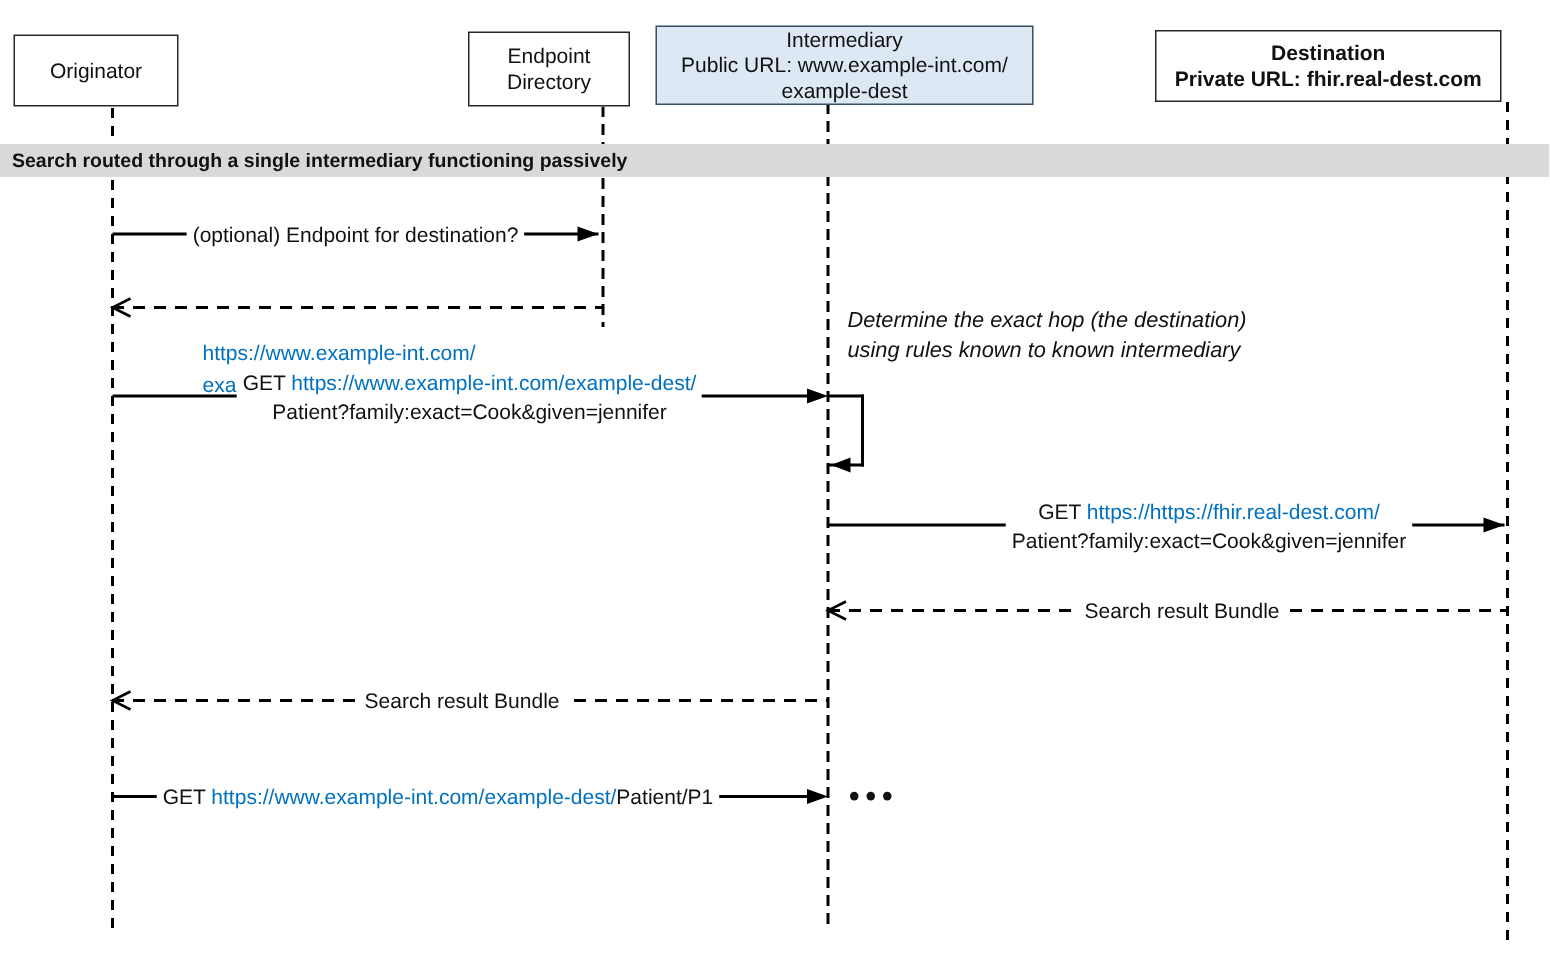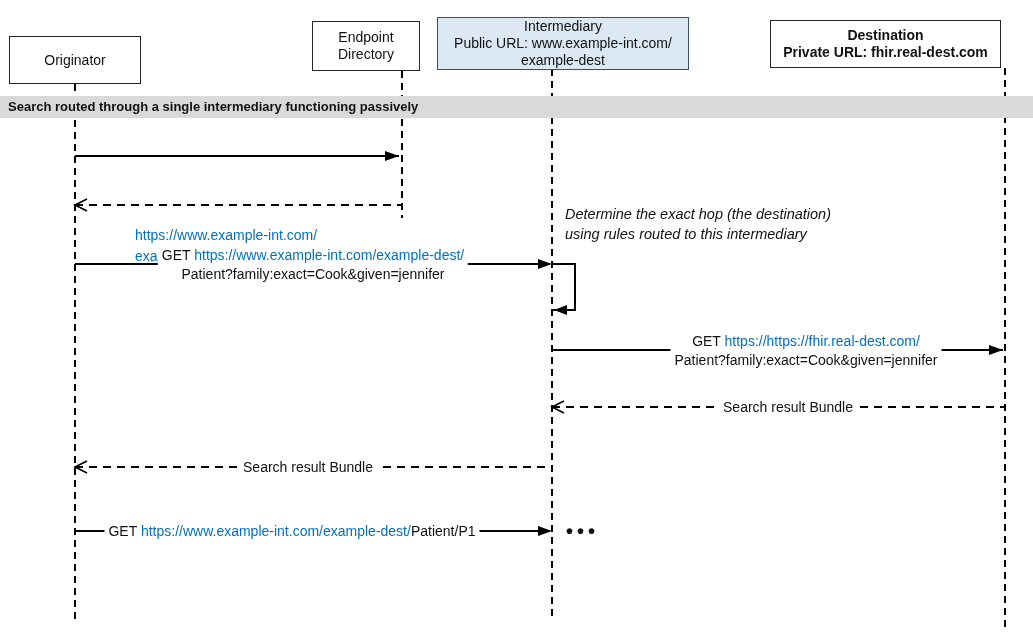--- a/index.html
+++ b/index.html
@@ -71,54 +71,55 @@
 </head>
 <body>
 
 <div class="canvas">
 
   <div class="lifeline" style="left:74px; top:72px; height:548px;"></div>
   <div class="lifeline" style="left:401px; top:71px; height:147px;"></div>
   <div class="lifeline" style="left:551px; top:69px; height:551px;"></div>
   <div class="lifeline" style="left:1004px; top:68px; height:562px;"></div>
 
-  <div class="pbox" style="left:9px; top:36px; width:132px; height:48px;">
+  <div class="pbox" style="left:9px; top:23px; width:110px; height:48px;">
     <div>Originator</div>
   </div>
   <div class="pbox" style="left:312px; top:21px; width:108px; height:50px;">
     <div>Endpoint</div>
     <div>Directory</div>
   </div>
   <div class="pbox blue" style="left:437px; top:17px; width:252px; height:53px;">
     <div>Intermediary</div>
     <div>Public URL: www.example-int.com/</div>
     <div>example-dest</div>
   </div>
   <div class="pbox" style="left:770px; top:20px; width:231px; height:48px;font-weight:bold;">
     <div>Destination</div>
     <div>Private URL: fhir.real-dest.com</div>
   </div>
 
   <div class="banner">Search routed through a single intermediary functioning passively</div>
 
   <div class="line-solid" style="left:75px; top:155px; width:324px;"></div>
   <div class="ah-right" style="left:385px; top:151px;"></div>
+  <div class="lbl center" style="left:237px; top:147px;">(optional) Endpoint for destination?</div>
 
   <div class="line-dashed" style="left:75px; top:204px; width:327px;"></div>
   <svg class="ah-open" style="left:73px; top:197px;" width="16" height="16">
     <polyline points="14,2 2,8 14,14" fill="none" stroke="#000" stroke-width="1.7"></polyline>
   </svg>
   <div class="lbl reply link" style="left:131px; top:181px;">
     <div>https://www.example-int.com/</div>
     <div>example-dest</div>
   </div>
 
   <div class="note" style="left:565px; top:204px;">
     <div>Determine the exact hop (the destination)</div>
-    <div>using rules routed to this intermediary</div>
+    <div>using rules known to known intermediary</div>
   </div>
 
   <div class="line-solid" style="left:75px; top:263px; width:473px;"></div>
   <div class="ah-right" style="left:538px; top:259px;"></div>
   <div class="lbl center" style="left:313px; top:246px;">
     <div><span>GET </span><span class="link">https://www.example-int.com/example-dest/</span></div>
     <div>Patient?family:exact=Cook&amp;given=jennifer</div>
   </div>
 
   <div class="selfloop" style="left:552px; top:263px; width:24px; height:48px;"></div>

